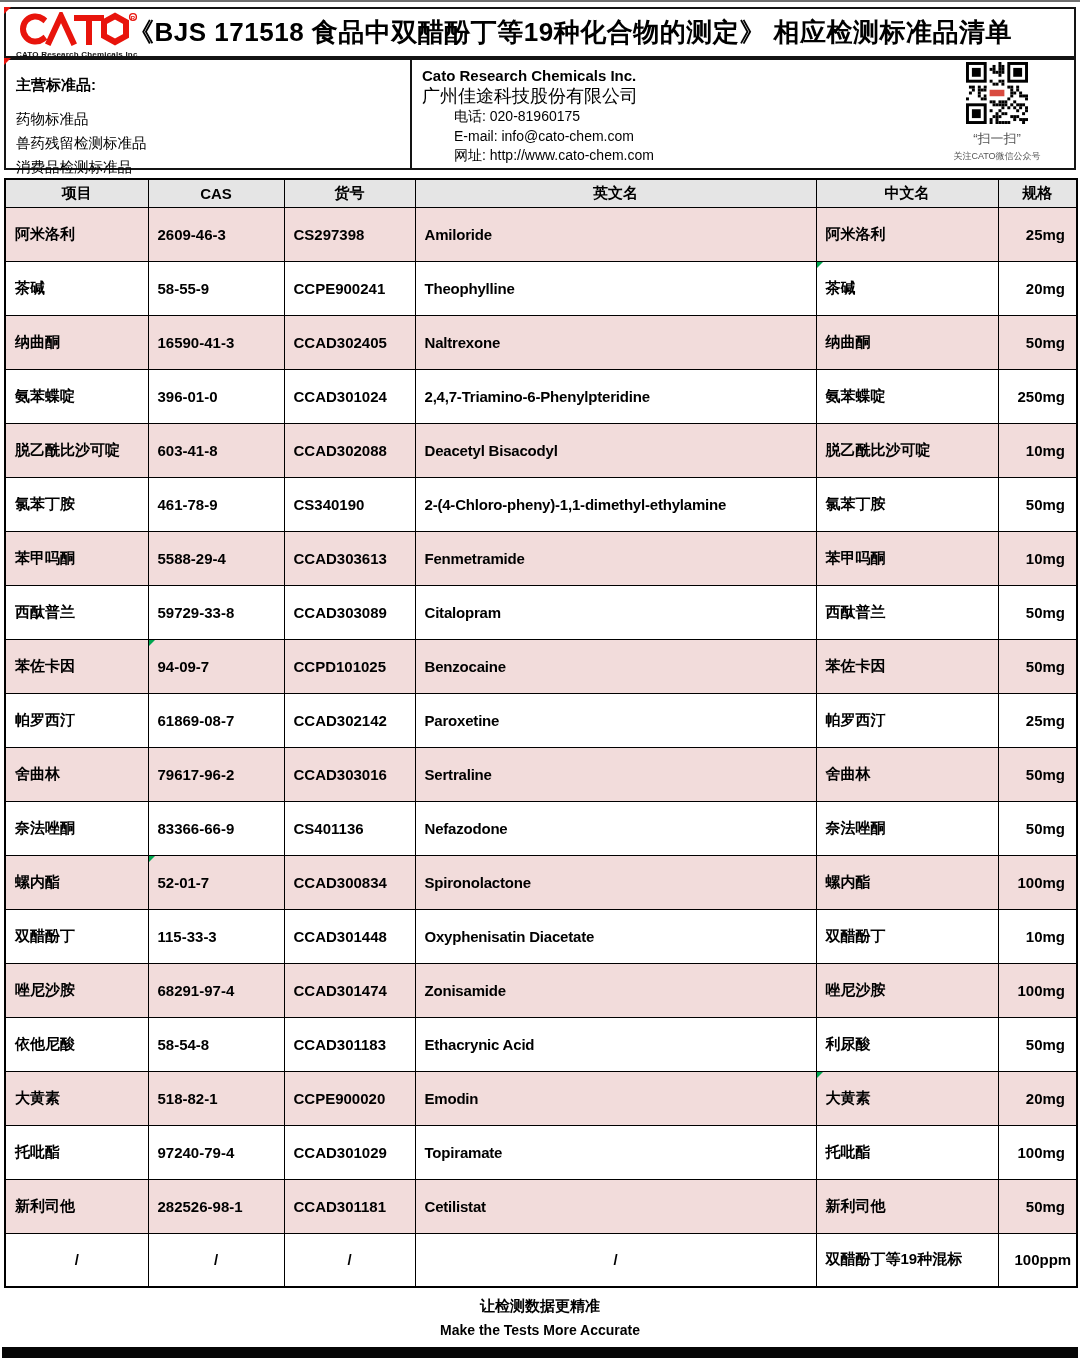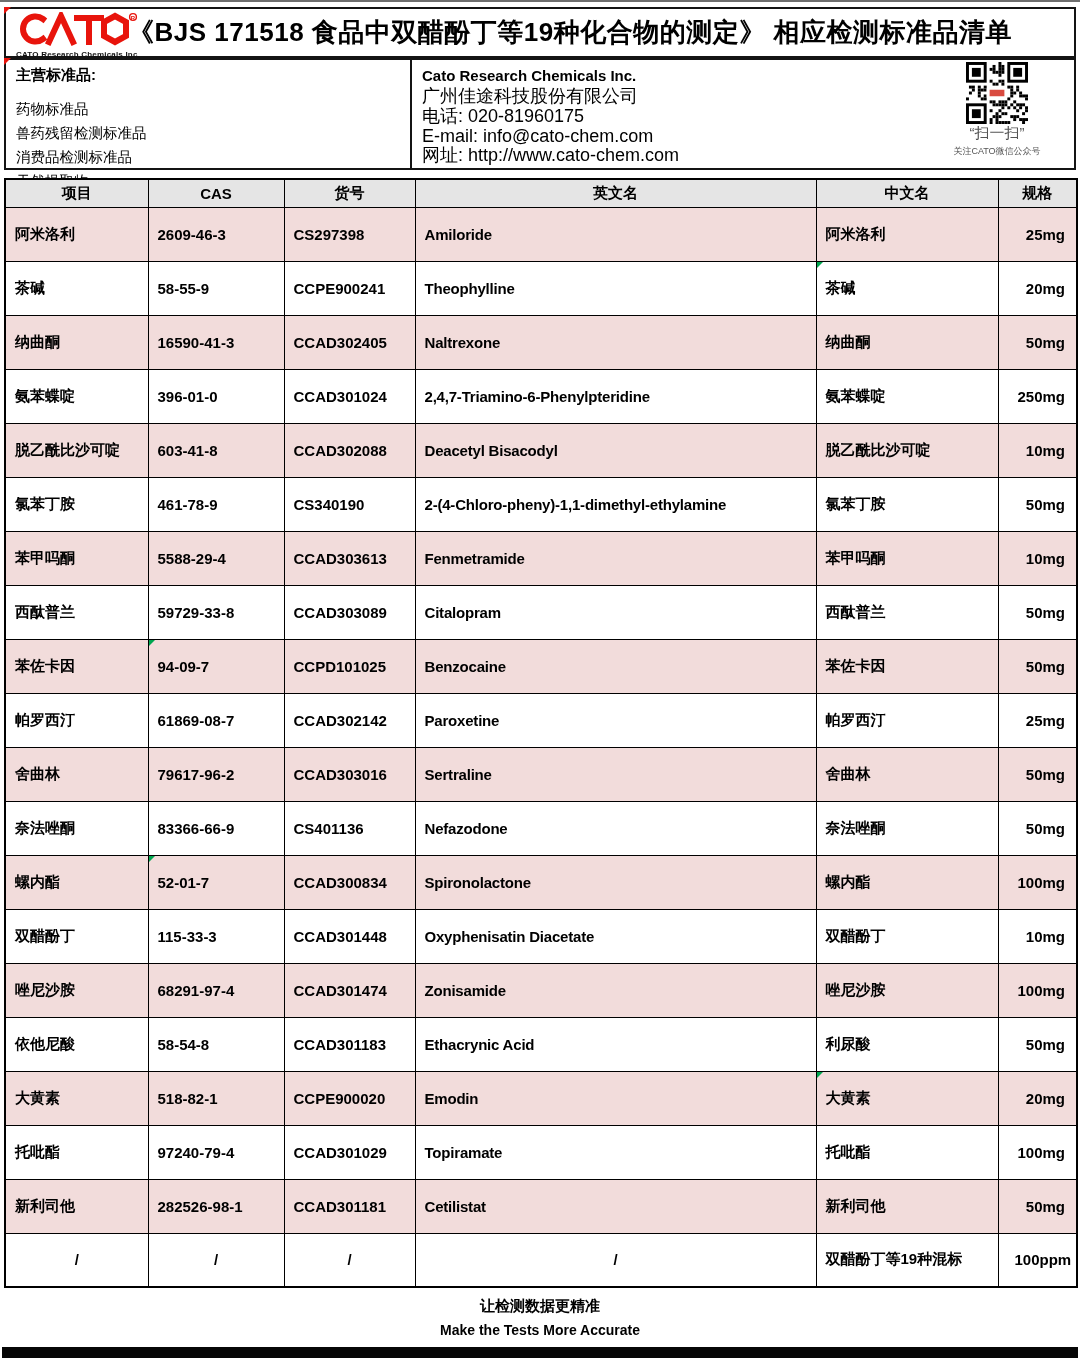--- a/index.html
+++ b/index.html
@@ -10,34 +10,34 @@
   
   .header-box { position:absolute; left:4px; top:5px; width:1072px; height:51px;
     border:2px solid #141414; display:flex; align-items:center; }
   .logo-block { position:absolute; left:8px; top:3px; width:180px; }
   .logo-sub { font-size:8px; font-weight:bold; color:#111; letter-spacing:.2px; margin-top:-2px; padding-left:2px; }
   .title { width:100%; text-align:center; padding-left:60px; font-size:26px; font-weight:bold; letter-spacing:.5px; }
 
   
   .info-band { position:absolute; left:4px; top:56px; width:1072px; height:112px;
     border:2px solid #141414; display:flex; }
-  .info-left { width:406px; border-right:2px solid #141414; padding:6px 0 0 10px; }
+  .info-left { width:406px; border-right:2px solid #141414; padding:16px 0 0 10px; }
   .mp-heading { font-size:15px; font-weight:bold; }
   .mp-cols { display:flex; margin-top:12px;flex-direction:column; }
   .mp-col { display:flex; flex-direction:column; }
   .mp-col1 { width:158px; }
   .mp-col .mp-item { font-size:14.5px; line-height:24px; }
   .info-right { flex:1; position:relative; padding:5px 0 0 10px; }
   .co-name-en { font-size:15px; font-weight:bold; line-height:21px; }
   .co-name-zh { font-size:18px; font-weight:normal; line-height:21px; }
-  .co-line { font-size:18px; line-height:19.5px; }
+  .co-line { font-size:14px; line-height:19.5px;margin-left:32px; }
 
   .qr-block { position:absolute; right:22px; top:2px; width:110px; text-align:center; }
   .qr-svg { width:62px; height:62px; display:block; margin:0 auto; }
-  .qr-cap1 { font-size:15px; color:#555; }
+  .qr-cap1 { font-size:13px; color:#555; margin-top:6px; }
   .qr-cap2 { font-size:9px; color:#555; margin-top:2px; white-space:nowrap; }
 
   
   .corner-red { position:absolute; width:0; height:0; border-top:7px solid #e8140c; border-right:7px solid transparent; top:-2px; left:-2px; z-index:3; }
   .corner-green { position:absolute; width:0; height:0; border-top:6px solid #00a650; border-right:6px solid transparent; top:0; left:0; }
 
   
   .tbl-wrap { position:absolute; left:4px; top:176px; width:1072px; }
   table { width:1072px; table-layout:fixed; border-collapse:collapse; }
   table, th, td { border:1px solid #000; }

